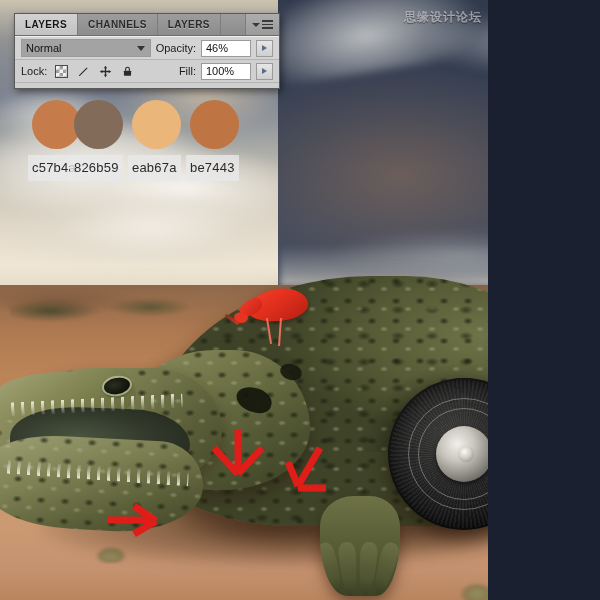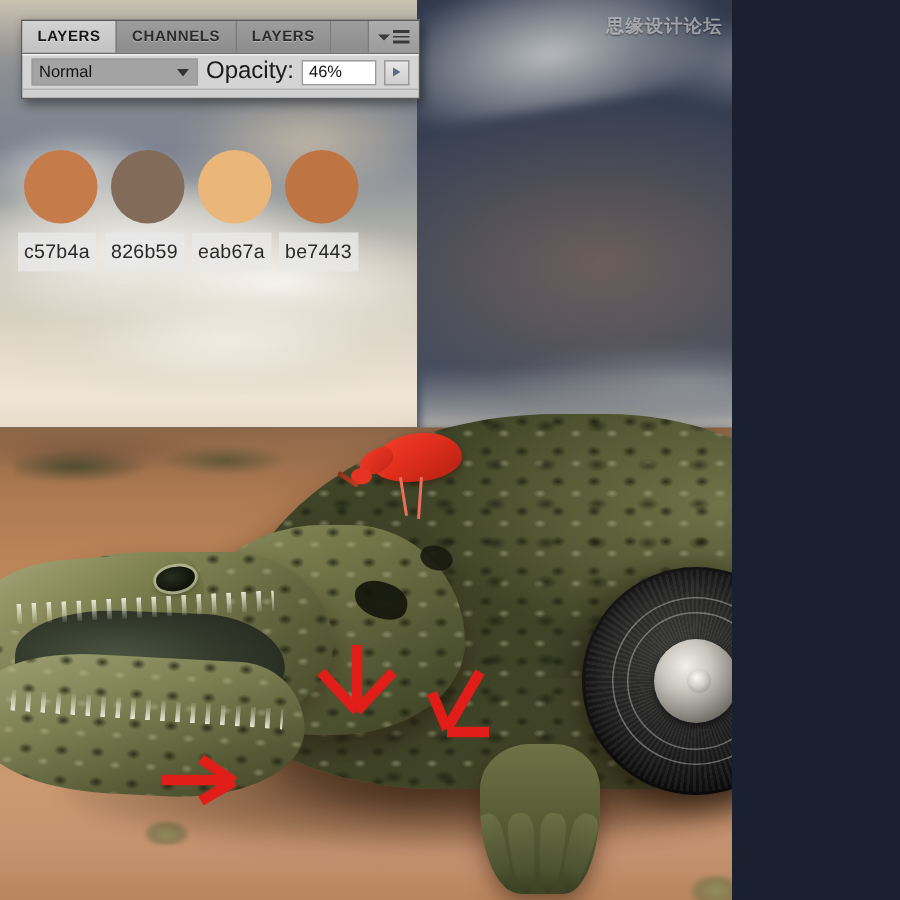--- a/index.html
+++ b/index.html
@@ -423,21 +423,21 @@
     color: #111;
     max-width: 126px;
   }
   .blend-select .caret {
     position: absolute; right: 5px; top: 6px;
     width: 0; height: 0;
     border-left: 4px solid transparent;
     border-right: 4px solid transparent;
     border-top: 5px solid #333;
   }
-  .fld-label { font-size: 16px; color: #1a1a1a; white-space: nowrap; }
+  .fld-label { font-size: 11px; color: #1a1a1a; white-space: nowrap; }
   .num-box {
     width: 44px; height: 15px;
     background: #ffffff;
     border: 1px solid #9a9a9a;
     font-size: 11px;
     display: flex; align-items: center;
     padding-left: 4px;
     color: #111;
   }
   .spin-btn {
@@ -644,26 +644,52 @@
       </div>
       <span class="fld-label">Opacity:</span>
       <div class="num-box">
         <span>46%</span>
       </div>
       <div class="spin-btn">
         <span class="tri-right"></span>
       </div>
     </div>
 
+    <div class="ps-row row-lock">
+      <span class="fld-label">Lock:</span>
+      <div class="lock-icons">
+        <span class="ico-checker"></span>
+        <svg class="ico" viewBox="0 0 16 16">
+          <path d="M2.5 13.5 L5 12 L13 4 L12 3 L4 11 Z" fill="#2b2b2b"></path>
+          <path d="M2.5 13.5 L4.2 12.9 L3.1 11.8 Z" fill="#111"></path>
+        </svg>
+        <svg class="ico" viewBox="0 0 16 16">
+          <path d="M8 1 L10 4 L8.8 4 L8.8 7.2 L12 7.2 L12 6 L15 8 L12 10 L12 8.8 L8.8 8.8 L8.8 12 L10 12 L8 15 L6 12 L7.2 12 L7.2 8.8 L4 8.8 L4 10 L1 8 L4 6 L4 7.2 L7.2 7.2 L7.2 4 L6 4 Z" fill="#2b2b2b"></path>
+        </svg>
+        <svg class="ico" viewBox="0 0 16 16">
+          <path d="M5 7 L5 5 a3 3 0 0 1 6 0 L11 7 L9.6 7 L9.6 5 a1.6 1.6 0 0 0 -3.2 0 L6.4 7 Z" fill="#2b2b2b"></path>
+          <rect x="3.6" y="7" width="8.8" height="6.2" rx="0.8" fill="#2b2b2b"></rect>
+        </svg>
+      </div>
+      <div class="spacer-r">
+        <span class="fld-label">Fill:</span>
+        <div class="num-box">
+          <span>100%</span>
+        </div>
+        <div class="spin-btn">
+          <span class="tri-right"></span>
+        </div>
+      </div>
+    </div>
 
     <div class="ps-foot"></div>
   </div>
 
   <div class="swatch-wrap">
-    <div class="sw-item" style="left:4px;">
+    <div class="sw-item" style="left:20px;">
       <div class="sw-dot" style="background: rgb(197, 123, 74);"></div>
       <div class="sw-label">c57b4a</div>
     </div>
     <div class="sw-item" style="left:62px;">
       <div class="sw-dot" style="background: rgb(130, 107, 89);"></div>
       <div class="sw-label">826b59</div>
     </div>
     <div class="sw-item" style="left:120px;">
       <div class="sw-dot" style="background: rgb(234, 182, 122);"></div>
       <div class="sw-label">eab67a</div>

